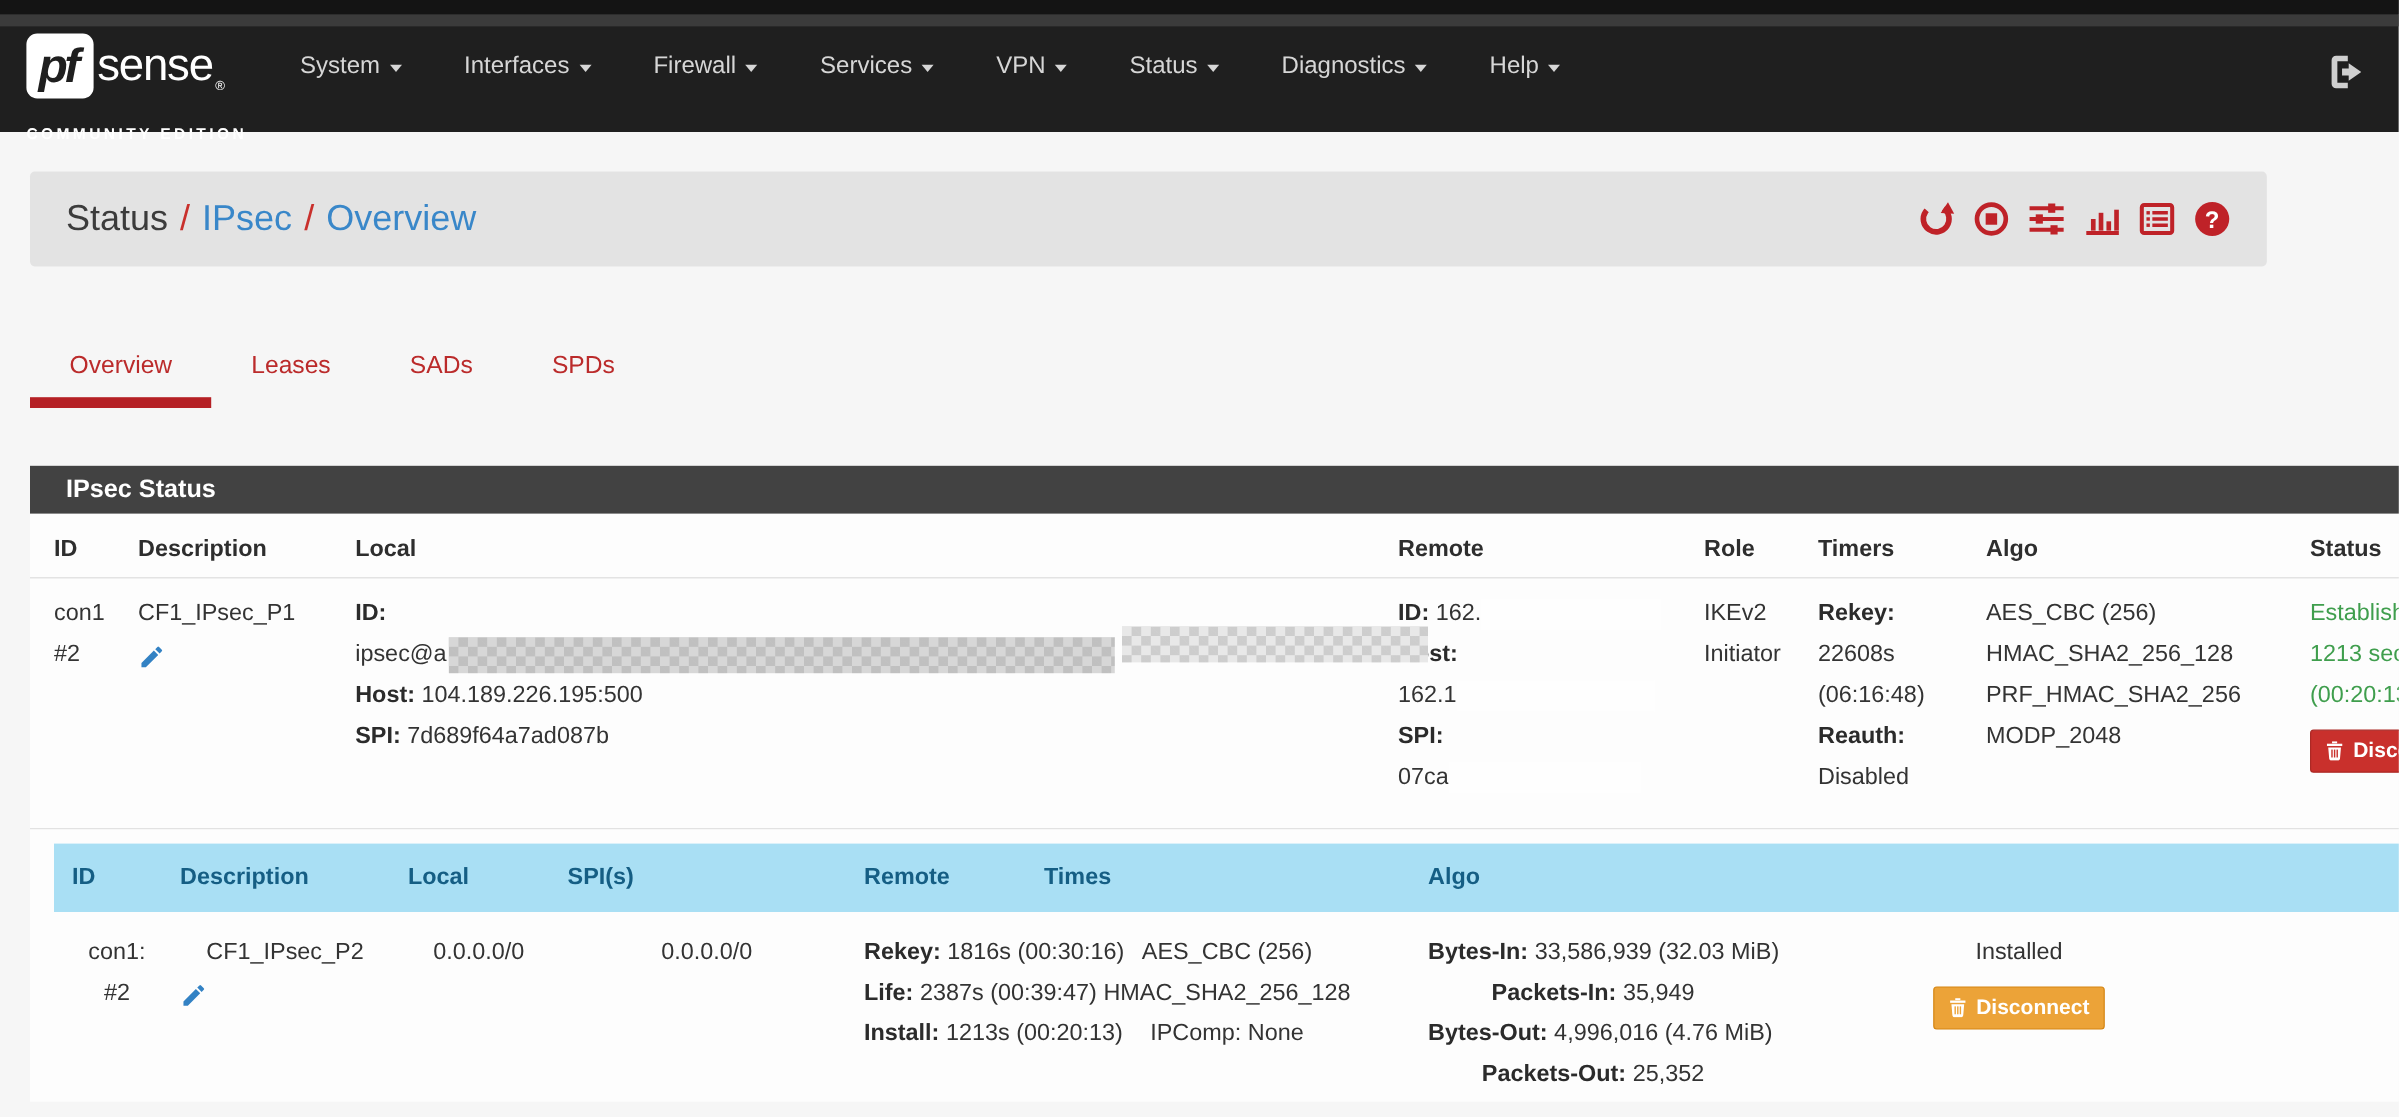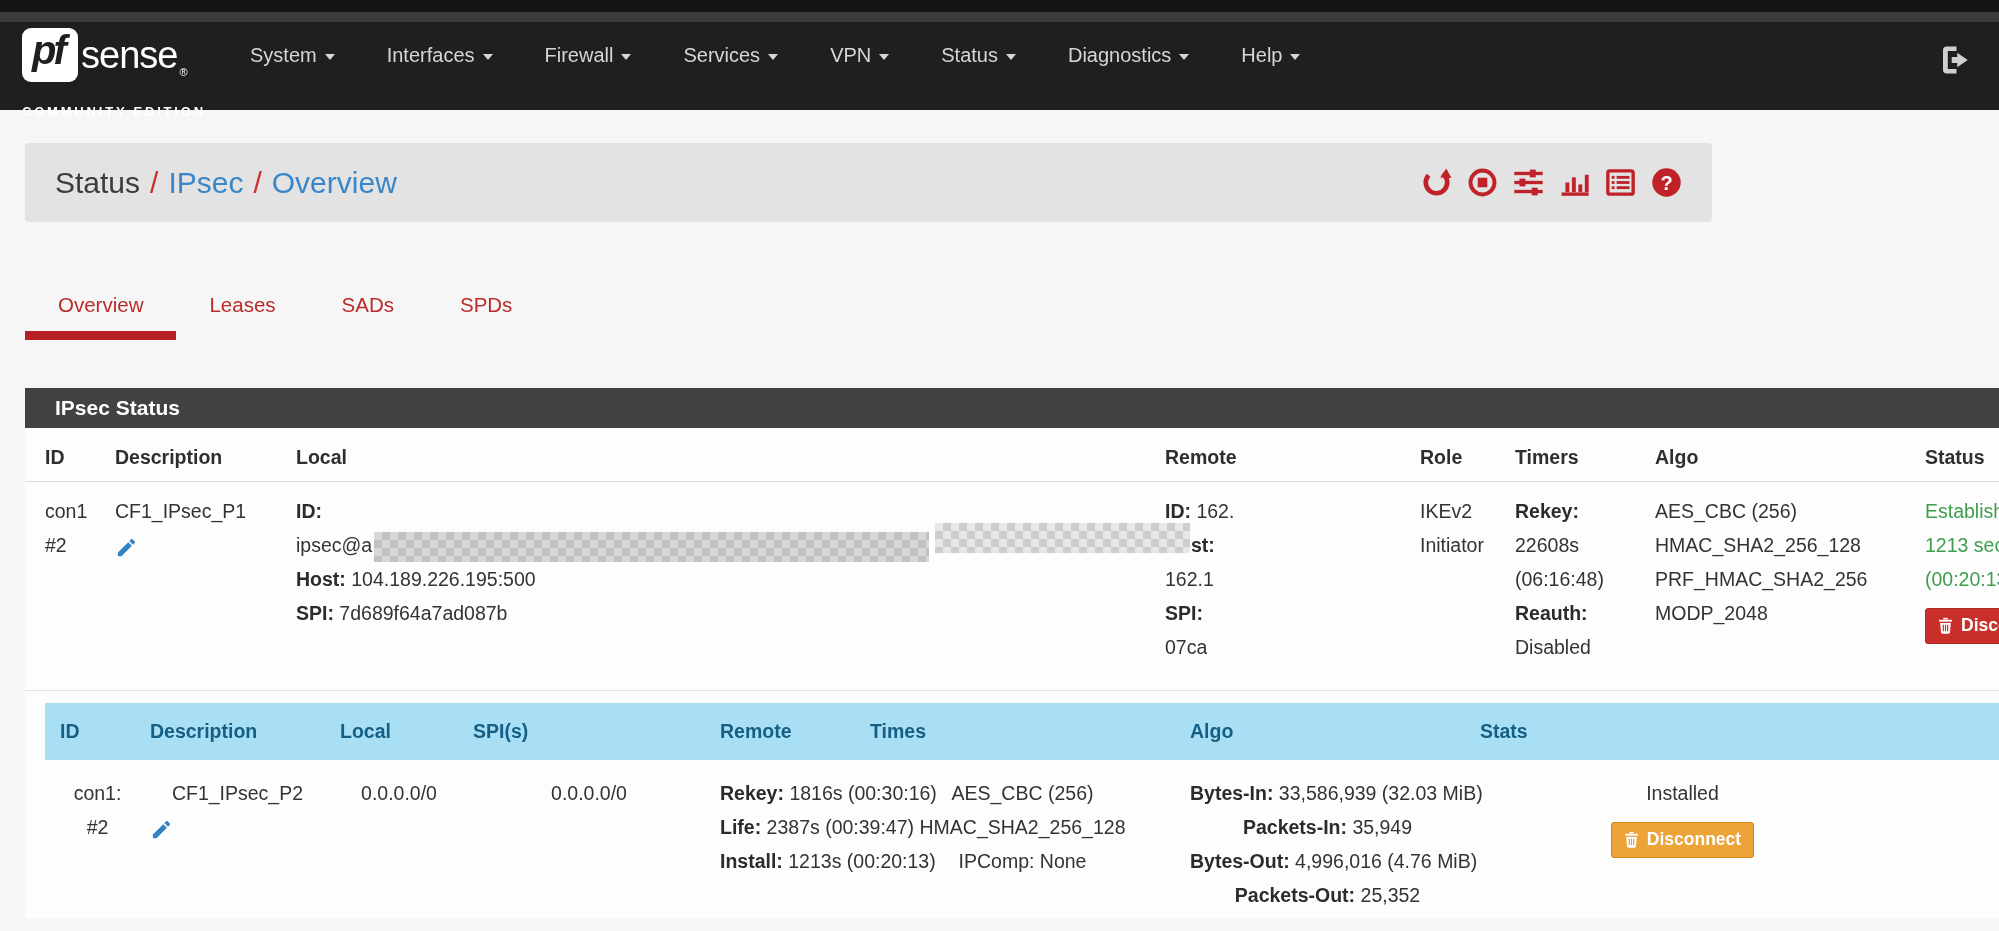--- a/index.html
+++ b/index.html
@@ -11,33 +11,33 @@
     color:#333;
   }
 
   
   .navbar { position:absolute; top:0; left:0; width:1999px; height:110px; background:#1f1f1f; }
   .navbar .strip1 { position:absolute; top:0; left:0; right:0; height:12px; background:#141414; }
   .navbar .strip2 { position:absolute; top:12px; left:0; right:0; height:10px; background:#3b3b3b; }
 
   .brand { position:absolute; left:22px; top:28px; }
   .brand-row { display:flex; align-items:center; }
-  .pf-box { background:#ffffff; border-radius:9px; width:56px; height:54px; display:flex; align-items:flex-start; justify-content:center; }
+  .pf-box { background:#ffffff; border-radius:9px; width:56px; height:54px; display:flex; align-items:center; justify-content:center; }
   .pf-txt { font-style:italic; font-weight:bold; font-size:40px; color:#1f1f1f; letter-spacing:-3px; padding-right:4px; }
   .sense-txt { color:#fff; font-weight:normal; font-size:38px; letter-spacing:-1px; margin-left:3px; line-height:50px; }
   .reg-mark { color:#fff; font-size:11px; align-self:flex-end; margin:0 0 4px 2px; }
   .tagline { color:#fff; font-size:13px; font-weight:bold; letter-spacing:2.8px; margin-top:22px; white-space:nowrap; }
 
   .nav-menu { position:absolute; left:250px; top:22px; height:67px; display:flex; align-items:center; gap:52px; }
   .nav-item { color:#d6d6d6; font-size:20px; cursor:pointer; white-space:nowrap; display:flex; align-items:center; }
   .caret { display:inline-block; width:0; height:0; border-left:5px solid transparent; border-right:5px solid transparent; border-top:6px solid #d6d6d6; margin-left:8px; margin-top:3px; }
   .logout { position:absolute; right:26px; top:42px; width:36px; height:36px; cursor:pointer; }
 
   
-  .crumb-bar { position:absolute; left:25px; top:143px; width:1687px; height:79px; background:#e3e3e3;
+  .crumb-bar { position:absolute; left:25px; top:143px; width:1864px; height:79px; background:#e3e3e3;
     border-radius:4px; display:flex; align-items:center; padding:0 30px; }
   .crumb { font-size:30px; color:#3c3c3c; }
   .crumb .sep { color:#c9302c; padding:0 10px; }
   .crumb a { color:#3987c9; text-decoration:none; cursor:pointer; }
   .crumb-icons { margin-left:auto; display:flex; align-items:center; gap:15px; }
   .cicon { width:31px; height:31px; cursor:pointer; }
 
   
   .tabs { position:absolute; left:25px; top:278px; display:flex; }
   .tab { padding:0 33px; height:62px; display:flex; align-items:center; font-size:20.5px; color:#bb2b2b; cursor:pointer; border-bottom:9px solid transparent; }
@@ -269,21 +269,20 @@
 
   <div class="child-wrap">
     <div class="t2 t2-head">
       <div>ID</div>
       <div>Description</div>
       <div>Local</div>
       <div>SPI(s)</div>
       <div>Remote</div>
       <div>Times</div>
       <div>Algo</div>
-      <div>Stats</div>
       <div></div>
     </div>
 
     <div class="t2 t2-row">
       <div>
         <span>con1:</span><br>
         <span>#2</span>
       </div>
       <div>
         <span>CF1_IPsec_P2</span>

